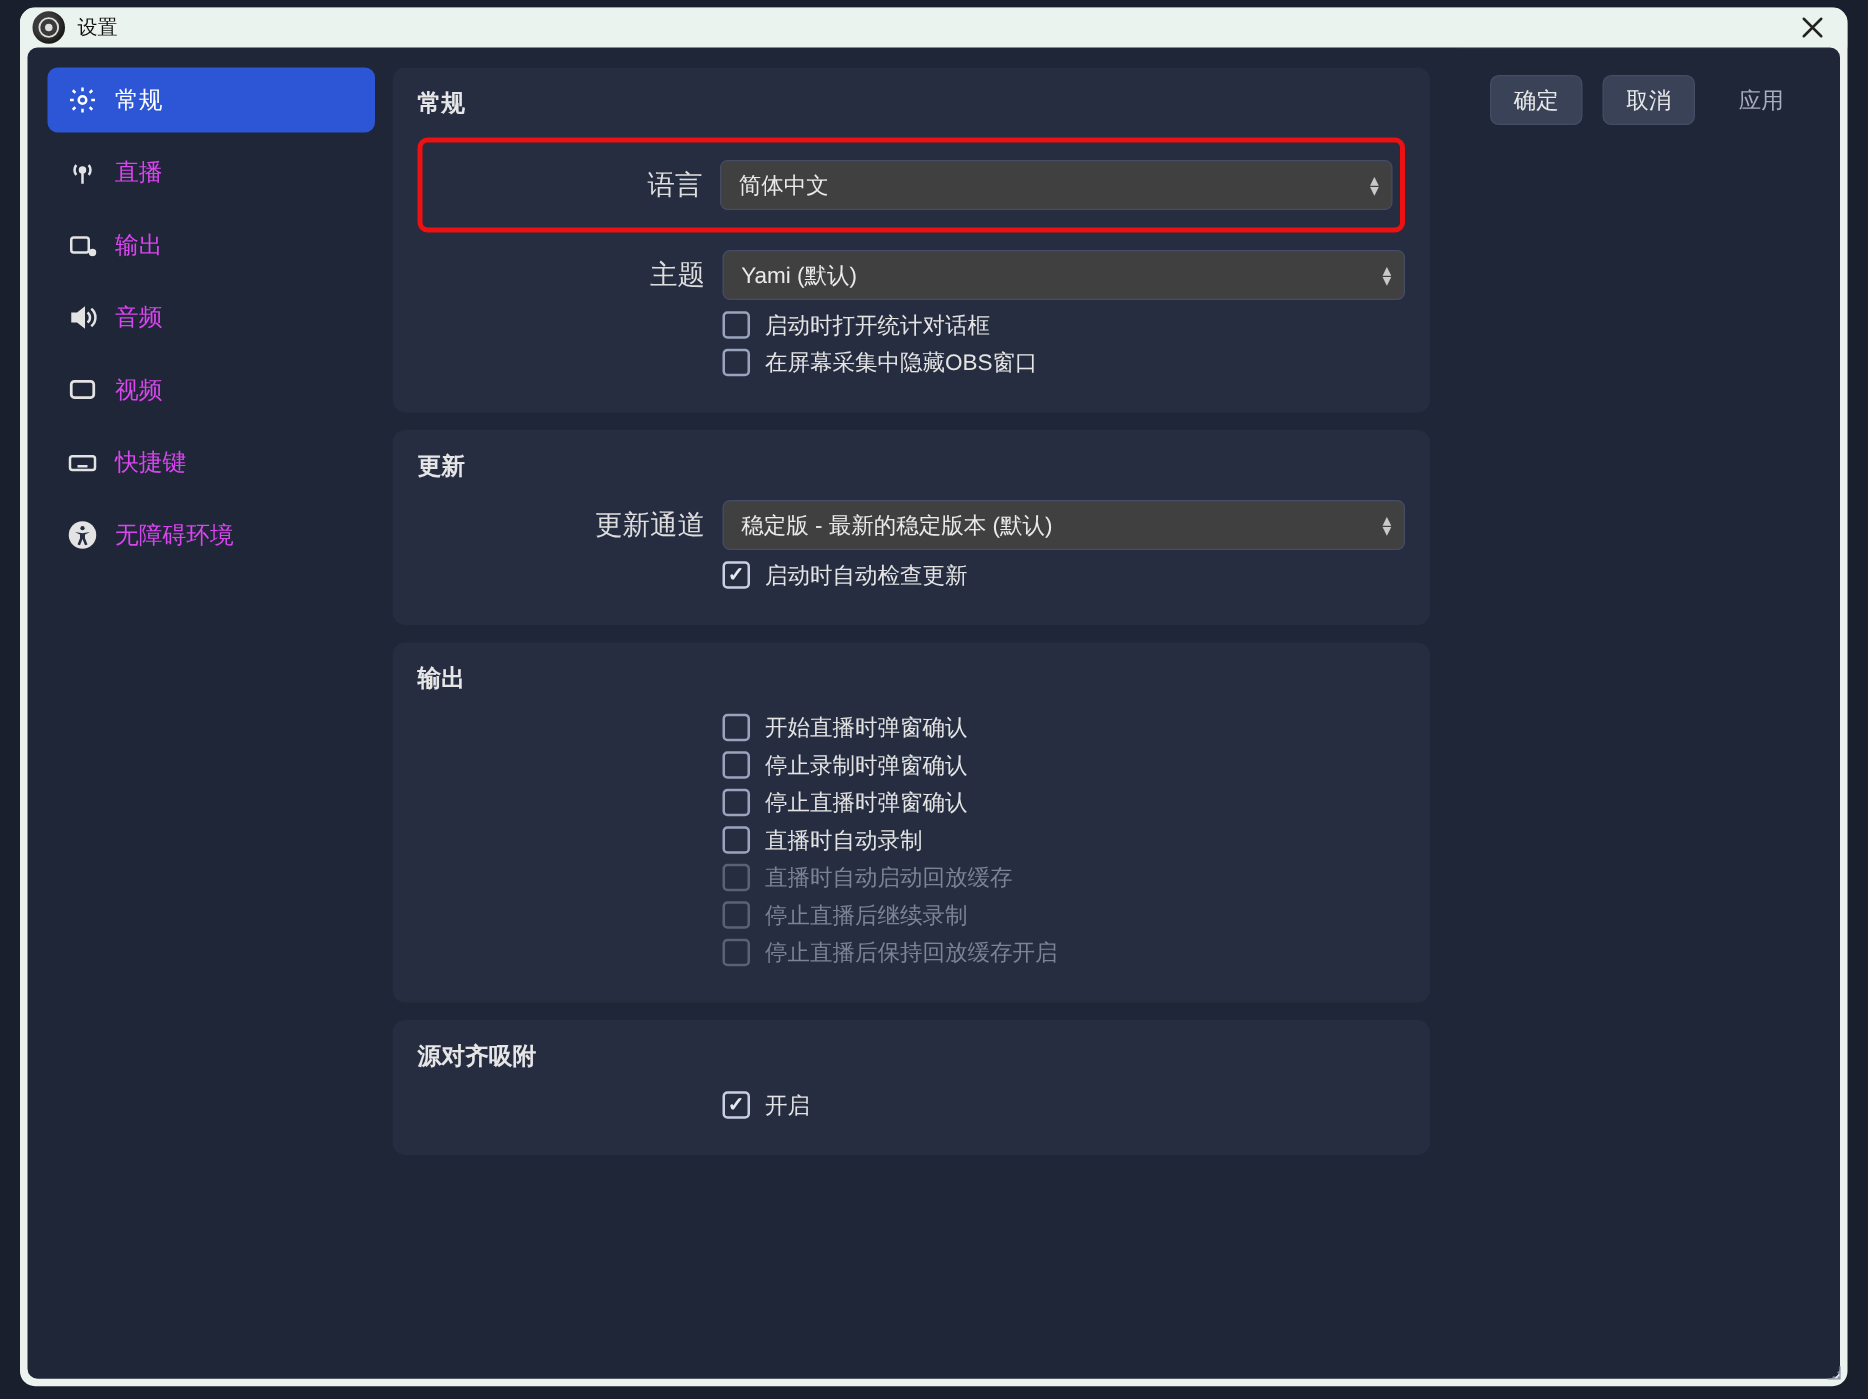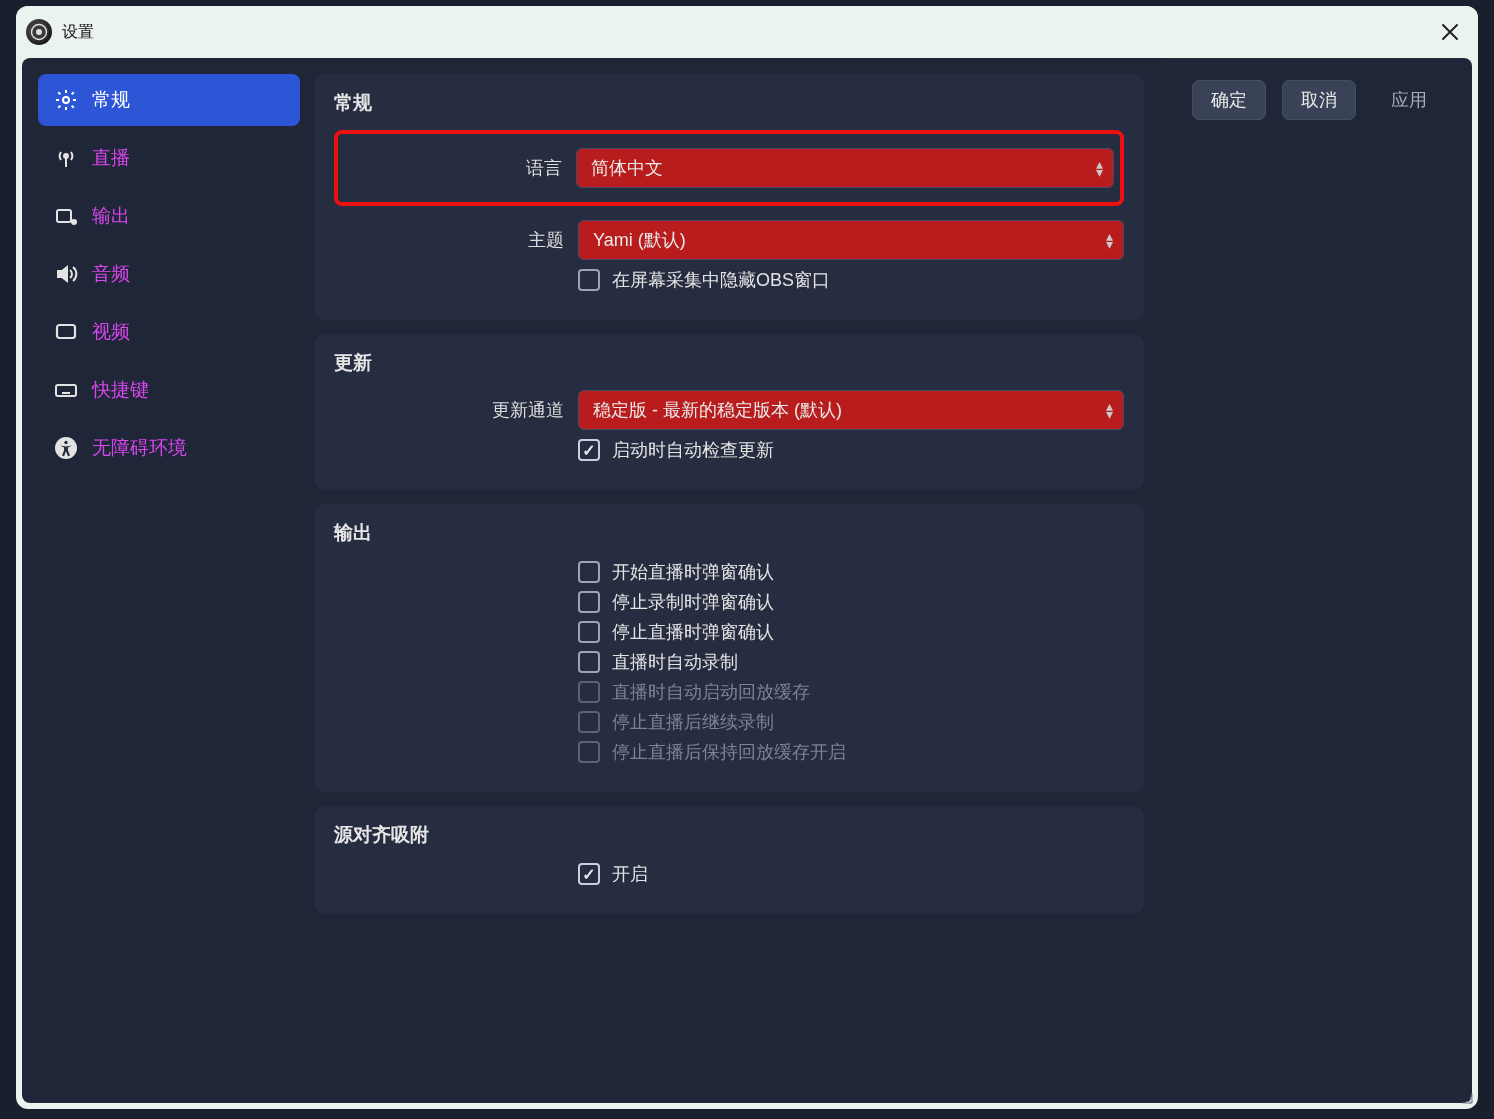--- a/index.html
+++ b/index.html
@@ -29,21 +29,21 @@
     position: absolute;
     left: 16px; top: 6px; right: 16px; bottom: 10px;
     background: #ecf3ee;
     border-radius: 12px;
     display: flex;
     flex-direction: column;
     overflow: hidden;
   }
   
   .title-bar {
-    height: 52px;
+    height: 32px;
     background: #ebf3ee;
     display: flex;
     align-items: center;
     padding: 0 10px 0 10px;
     color: #111;
     font-size: 16px;
   }
   .title-bar .obs-icon {
     width: 26px; height: 26px; border-radius: 50%;
     background: radial-gradient(circle at 40% 40%, #3a3a3a 40%, #1a1a1a 70%);
@@ -122,26 +122,26 @@
     margin-bottom: 14px;
   }
   .field-row {
     display: flex; align-items: center;
     margin: 8px 0;
   }
   .field-label {
     width: 244px;
     text-align: right;
     padding-right: 14px;
-    font-size: 18px;
+    font-size: 22px;
     color: #dedede;
   }
   .select-box {
     flex: 1;
-    background: #b91c1c;
+    background: #404040;
     border: 1px solid #454d66;
     border-radius: 6px;
     height: 40px;
     display: flex; align-items: center;
     padding: 0 40px 0 14px;
     font-size: 18px; color: #eaeaea;
     position: relative;
     cursor: pointer;
   }
   .select-box .updown {
@@ -325,20 +325,24 @@
                 <span>Yami (默认)</span>
                 <span class="updown">
                     <span>▴</span>
                     <span>▾</span>
                   </span>
               </div>
             </div>
 
             <div class="checkbox-row">
               <span class="cb"></span>
+              <span class="cb-label">启动时打开统计对话框</span>
+            </div>
+            <div class="checkbox-row">
+              <span class="cb"></span>
               <span class="cb-label">在屏幕采集中隐藏OBS窗口</span>
             </div>
           </div>
 
           <div class="section">
             <div class="section-title">更新</div>
 
             <div class="field-row">
               <div class="field-label">更新通道</div>
               <div class="select-box">

